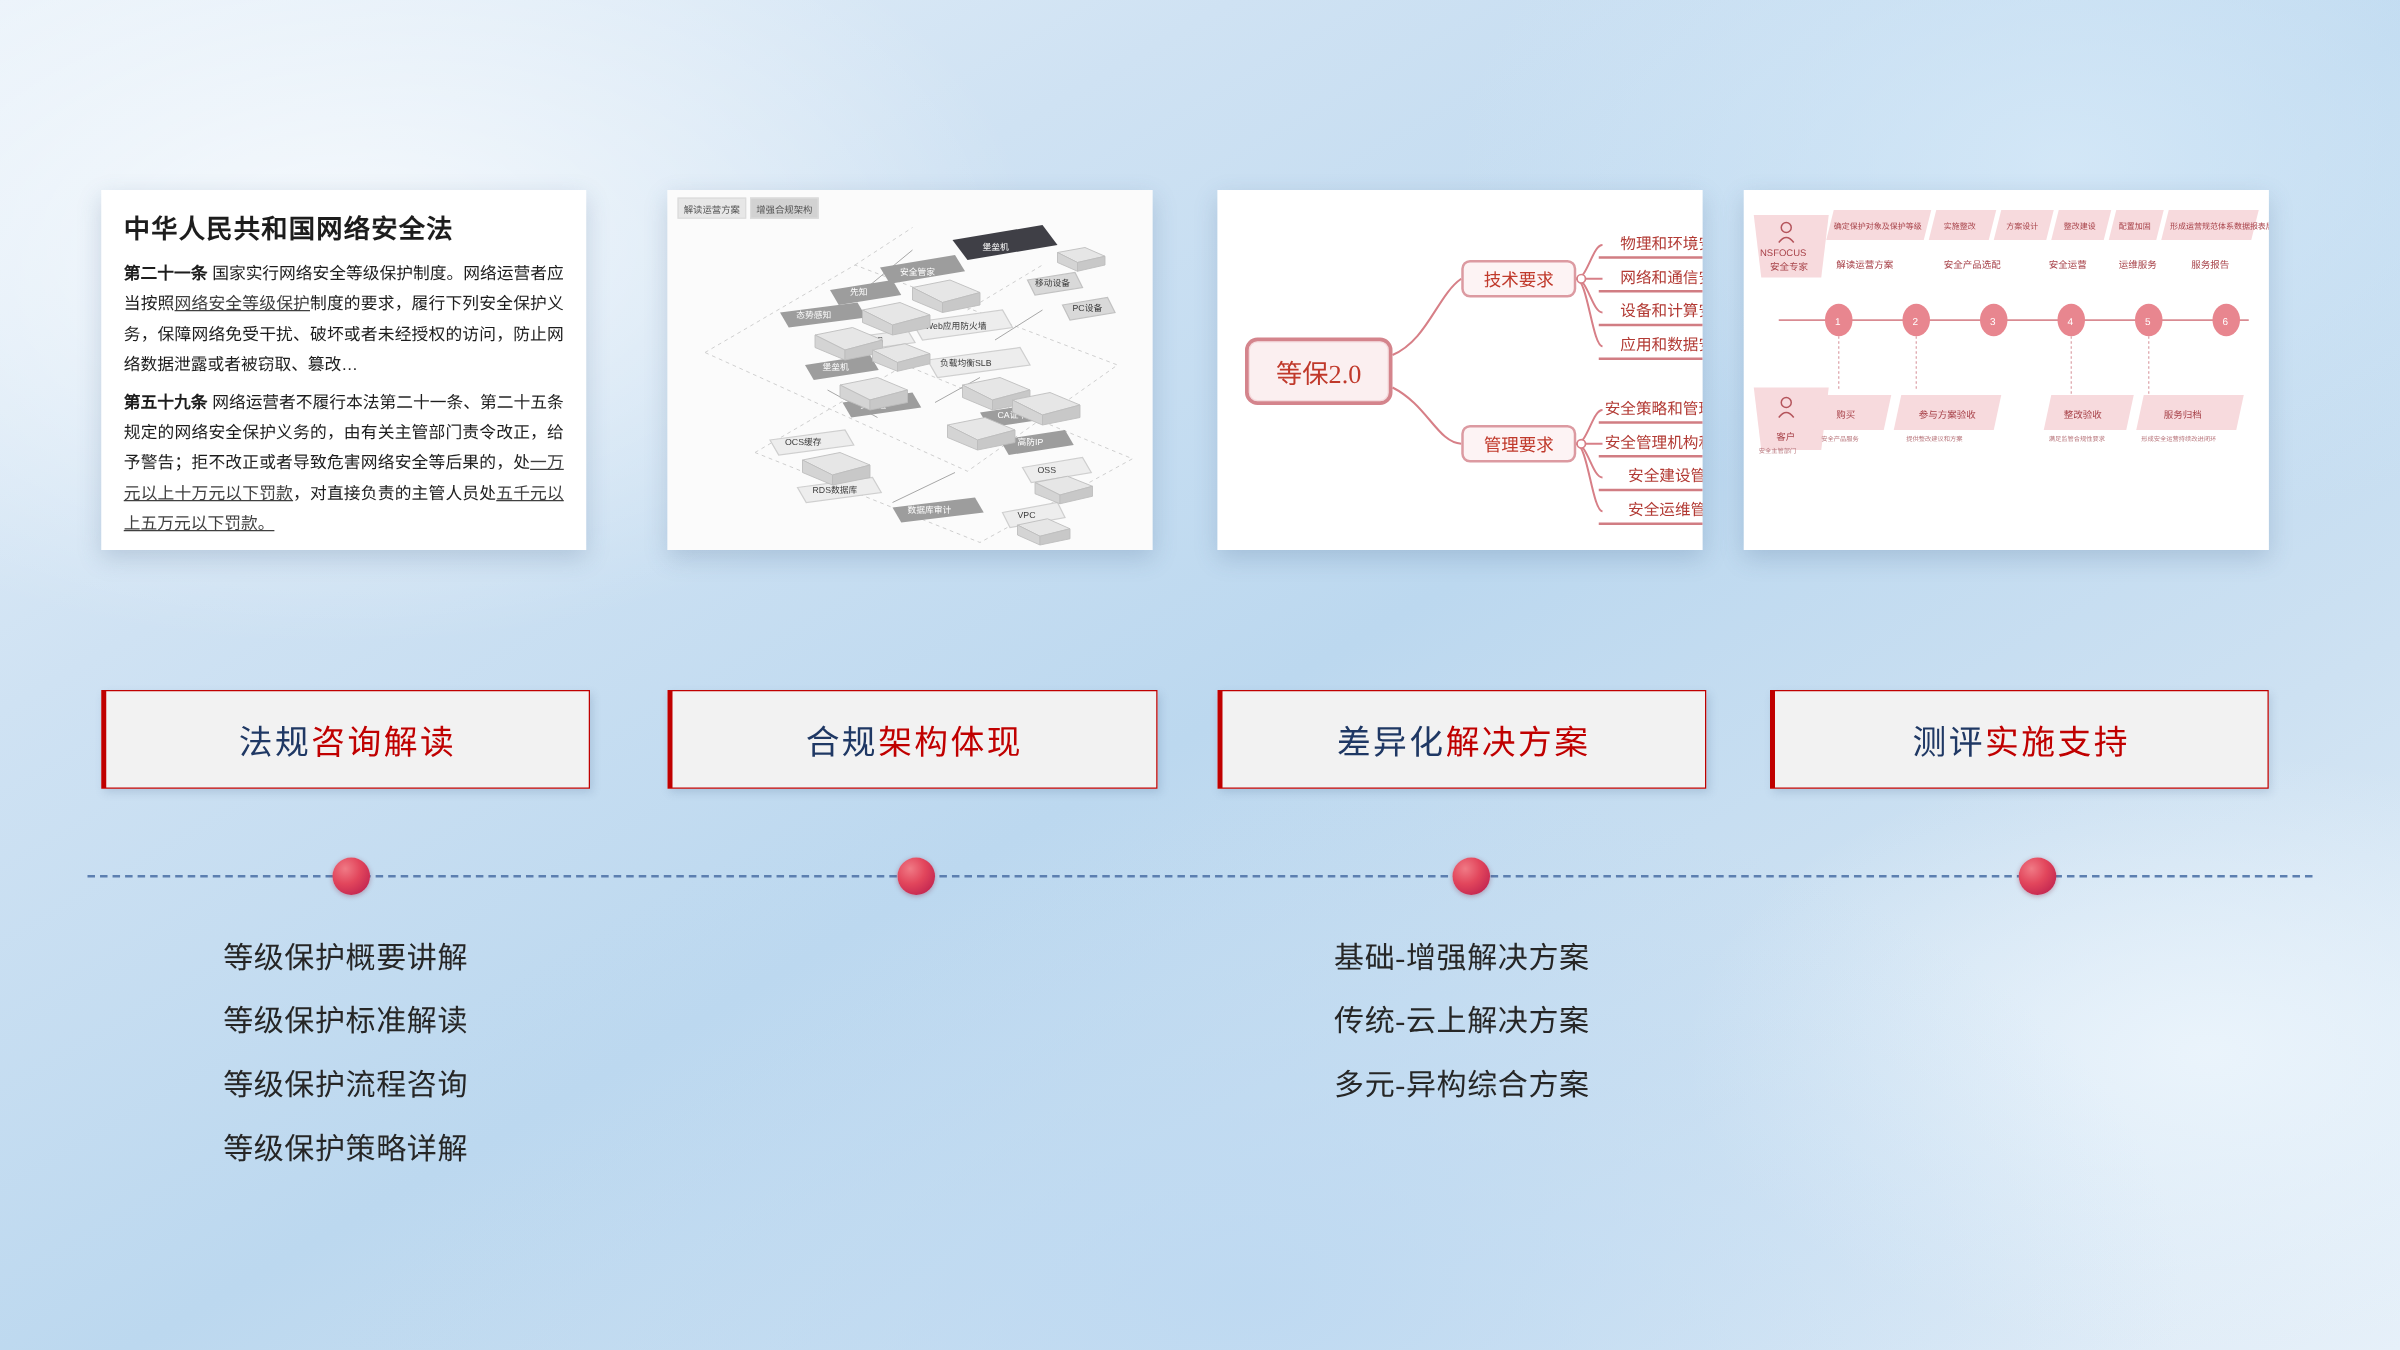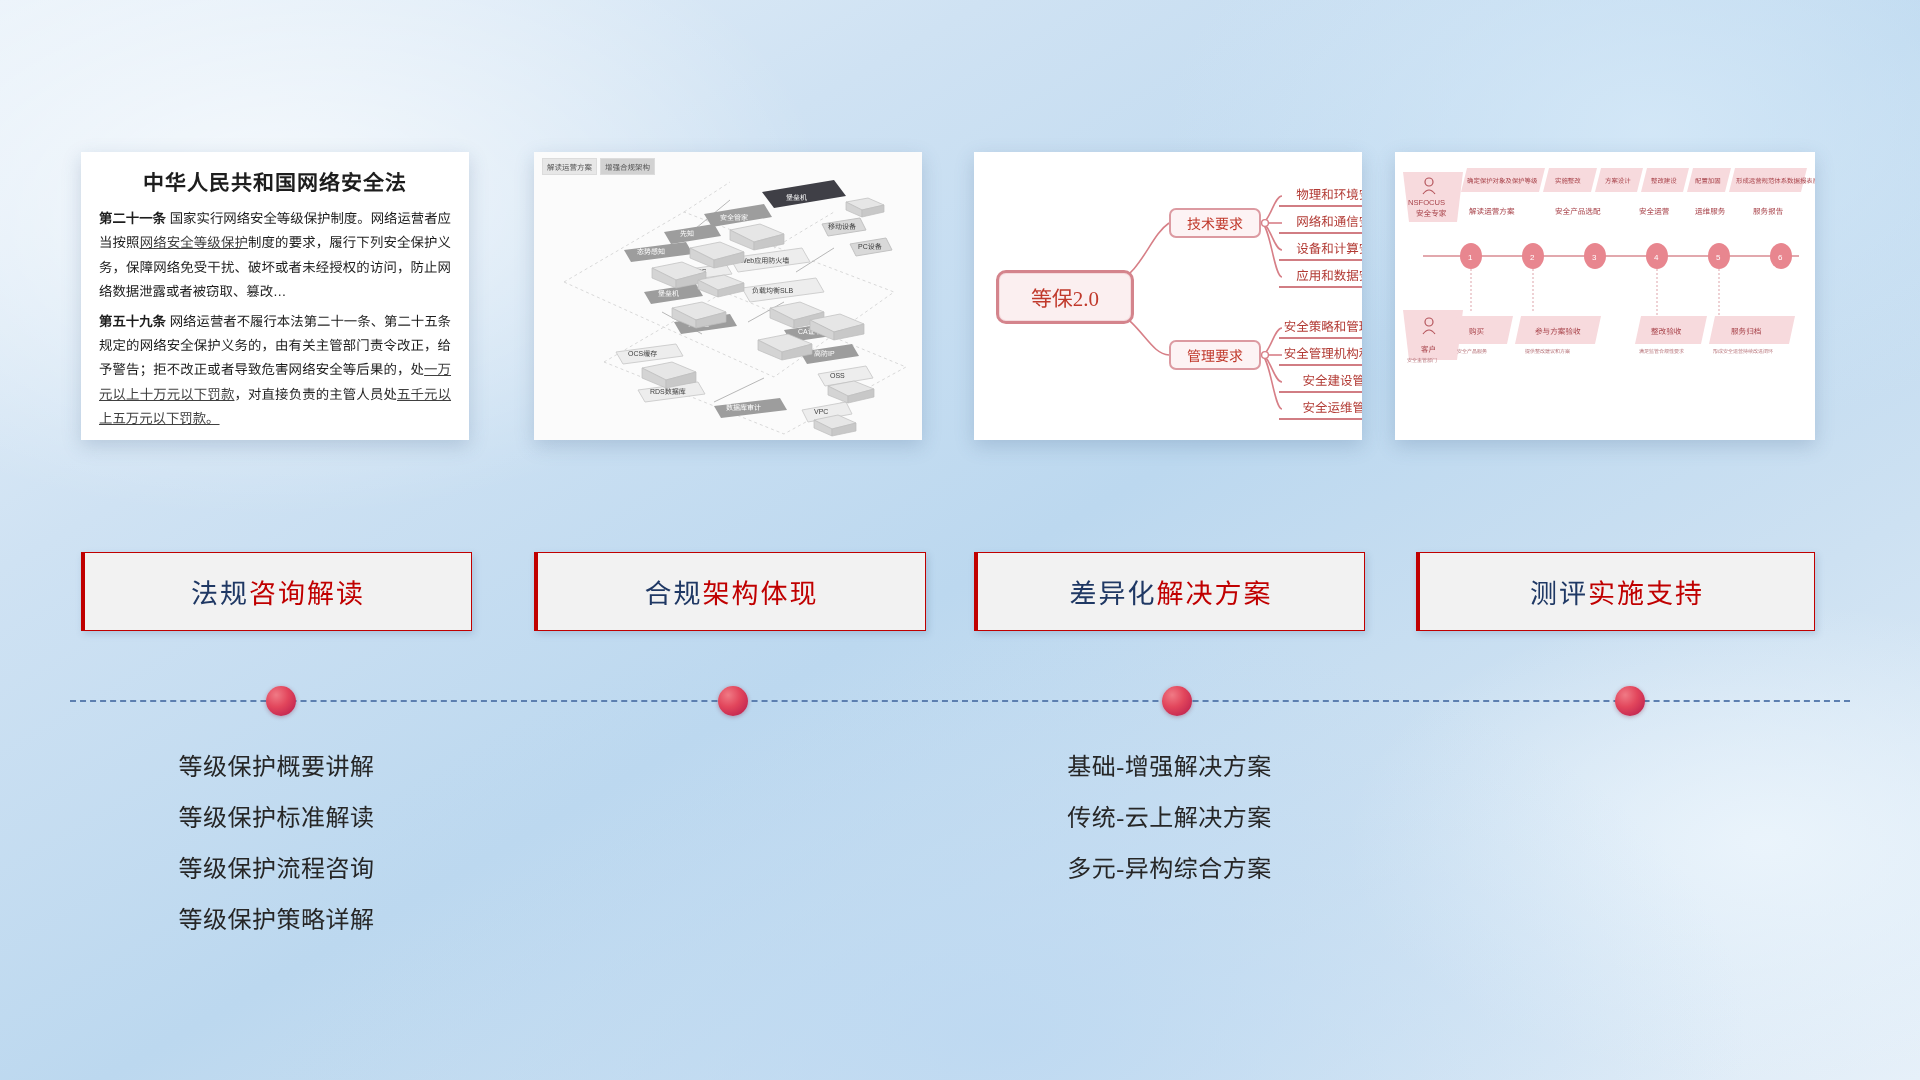--- a/index.html
+++ b/index.html
@@ -29,21 +29,21 @@
     overflow:hidden;
   }
   .card.c1 { left:81px;  width:388px; }
   .card.c2 { left:534px; width:388px; }
   .card.c3 { left:974px; width:388px; }
   .card.c4 { left:1395px; width:420px; }
 
   
   .law { padding:14px 18px 10px 18px; color:#1d1d1d; }
   .law-title {
-    text-align:center; font-size:21px; font-weight:bold;
+    font-size:21px; font-weight:bold;
     font-family:"Liberation Serif","DejaVu Serif",serif;
     letter-spacing:1px; margin-bottom:11px;
   }
   .law p {
     font-size:13.4px; line-height:1.82; text-align:justify;
     font-family:"Liberation Sans","DejaVu Sans",sans-serif;
   }
   .law p + p { margin-top:5px; }
   .law b { font-weight:bold; }
   .law .hl { color:#404040;text-decoration:underline; }
@@ -56,21 +56,21 @@
     padding:2px 4px; border:1px solid #dcdcdc; white-space:nowrap;
   }
   .arch .tabs span.sel { background:#d2d2d2; }
   .arch svg { position:absolute; inset:0; }
   .nd { font-size:7px; fill:#fff; }
   .nd-d { font-size:7px; fill:#3b3b3b; }
 
   
   .mind { position:relative; width:100%; height:100%; background:#fff; }
   .mind .root {
-    position:absolute; left:22px; top:118px; width:138px; height:54px;
+    position:absolute; left:22px; top:118px; width:118px; height:54px;
     border:3px solid #d4848c; border-radius:10px; background:#fbeff0;
     display:flex; align-items:center; justify-content:center;
     color:#c0392b; font-size:21px;
     font-family:"Liberation Serif","DejaVu Serif",serif;
     box-shadow: inset 0 0 0 1px #f4dadd;
   }
   .mind .brnode {
     position:absolute; width:92px; height:30px;
     border:2px solid #dc9aa1; border-radius:7px; background:#fdf3f4;
     display:flex; align-items:center; justify-content:center;

